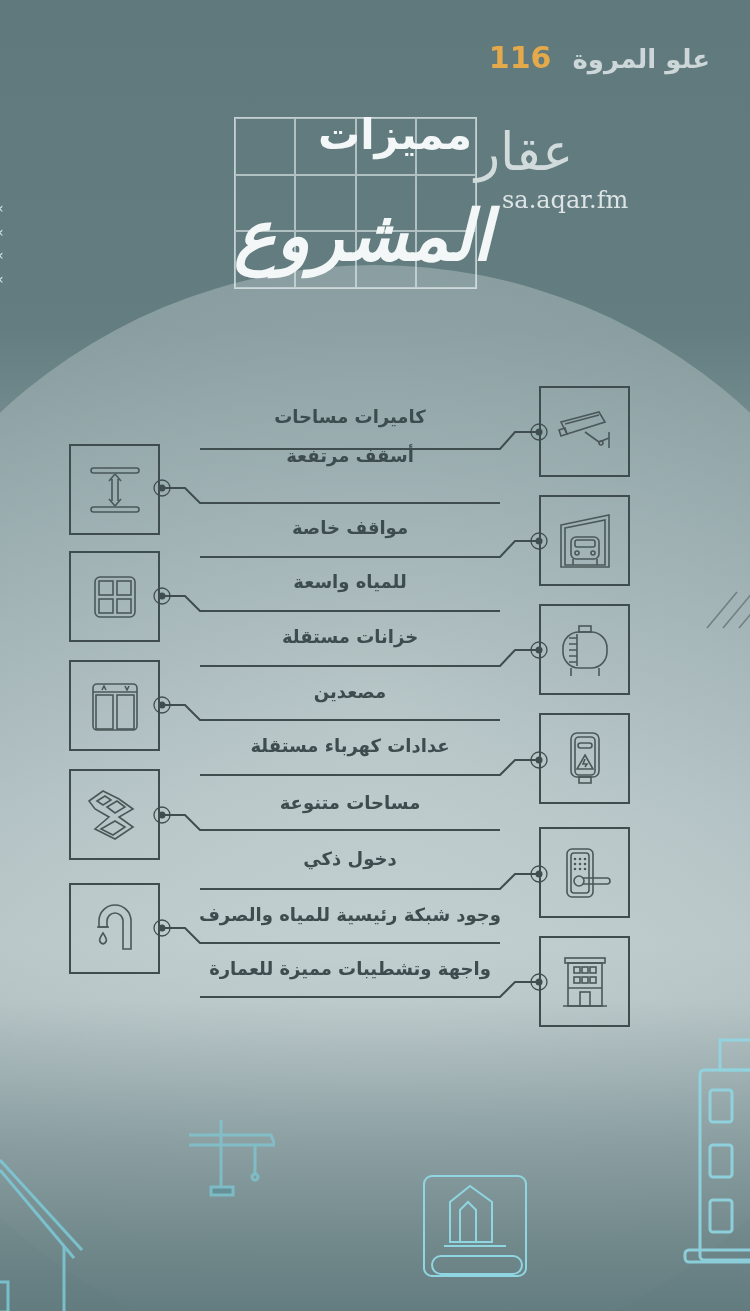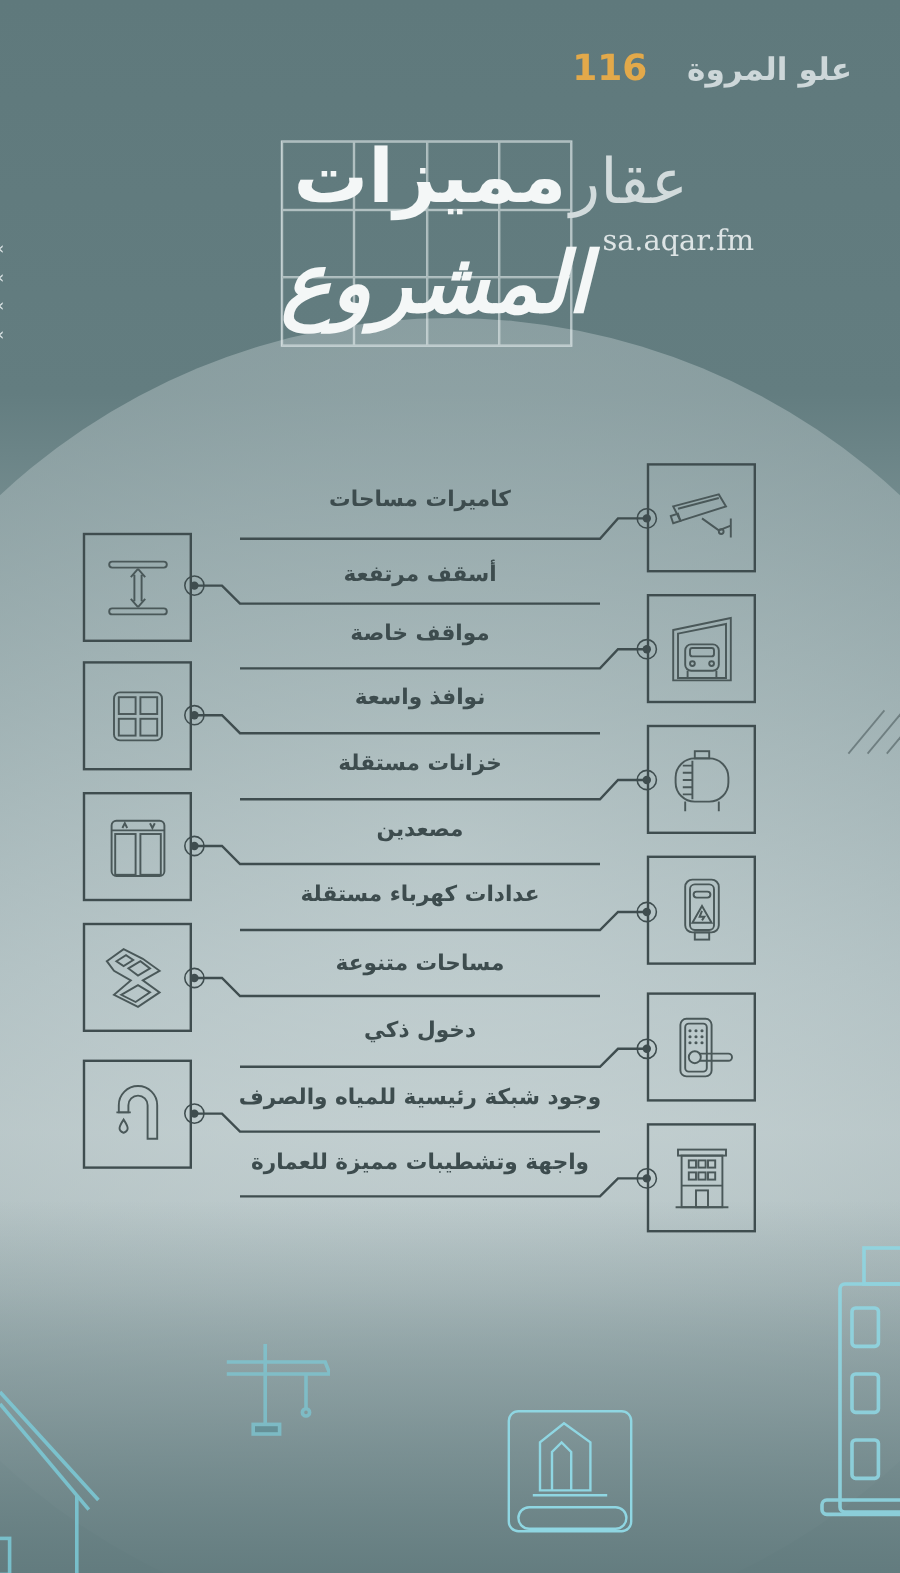--- a/index.html
+++ b/index.html
@@ -16,32 +16,32 @@
   }
   .fade-bottom {
     position:absolute; left:0; top:1000px; width:750px; height:311px;
     background: linear-gradient(180deg, rgba(196,208,209,0) 0%, rgba(120,142,145,0.7) 55%, rgba(98,123,126,0.95) 100%);
   }
   .header-tag {
     position:absolute; right:40px; top:40px; direction:rtl;
     font-weight:bold; font-size:26px;
   }
   .header-tag .name { color:#cdd7d9;margin-top:11px; }
-  .header-tag .num { color:#e3a94a; margin-right:24px; font-size:30px; }
+  .header-tag .num { color:#e3a94a; margin-right:12px; font-size:30px; }
   .title-grid {
     position:absolute; left:234px; top:117px; width:241px; height:170px;
     border:1px solid rgba(230,238,239,0.75);
     display:grid; grid-template-columns:repeat(4,1fr); grid-template-rows:repeat(3,1fr);
   }
   .title-grid div { border:1px solid rgba(230,238,239,0.6); }
   .title-line1, .title-line2 {
     position:absolute; direction:rtl; color:#f4f7f7; font-weight:bold;
     font-family:"DejaVu Sans", sans-serif;
   }
-  .title-line1 { right:278px; top:110px; font-size:62px; letter-spacing:-1px; }
+  .title-line1 { right:278px; top:110px; font-size:42px; letter-spacing:-1px; }
   .title-line2 { right:258px; top:195px; font-size:70px; letter-spacing:-1px;font-style:italic; }
   .logo-ar { position:absolute; left:475px; top:122px; font-size:52px; color:#d2dbdc; direction:rtl; }
   .logo-url { position:absolute; left:502px; top:186px; font-size:24px; color:#dde4e5; font-family:"DejaVu Serif", serif; }
   .chevrons { position:absolute; left:-2px; top:197px; color:#dfe7e8; font-size:14px; line-height:23.5px; }
   .slashes { position:absolute; left:705px; top:590px; width:60px; height:40px; }
   .feature-text {
     position:absolute; direction:rtl; text-align:center; width:320px; left:190px;
     font-weight:bold; font-size:18px; color:#3d4c4e;
   }
   .icon-box {
@@ -129,23 +129,23 @@
       <circle cx="539" cy="982" r="3.5"></circle>
     <circle cx="162" cy="488" r="3.5"></circle>
       <circle cx="162" cy="596" r="3.5"></circle>
       <circle cx="162" cy="705" r="3.5"></circle>
     <circle cx="162" cy="815" r="3.5"></circle>
       <circle cx="162" cy="928" r="3.5"></circle>
   </g>
 </svg>
 
 <div class="feature-text" style="top:406px">كاميرات مساحات</div>
-<div class="feature-text" style="top:468px">أسقف مرتفعة</div>
+<div class="feature-text" style="top:445px">أسقف مرتفعة</div>
 <div class="feature-text" style="top:517px">مواقف خاصة</div>
-<div class="feature-text" style="top:571px">نوافذ واسعة</div>
+<div class="feature-text" style="top:571px">للمياه واسعة</div>
 <div class="feature-text" style="top:626px">خزانات مستقلة</div>
 <div class="feature-text" style="top:681px">مصعدين</div>
 <div class="feature-text" style="top:735px">عدادات كهرباء مستقلة</div>
 <div class="feature-text" style="top:792px">مساحات متنوعة</div>
 <div class="feature-text" style="top:848px">دخول ذكي</div>
 <div class="feature-text" style="top:904px">وجود شبكة رئيسية للمياه والصرف</div>
 <div class="feature-text" style="top:958px">واجهة وتشطيبات مميزة للعمارة</div>
 
 <div class="icon-box" style="left:539px;top:386px">
   <svg viewBox="0 0 60 60" fill="none" stroke="#4a5859" stroke-width="1.6">

